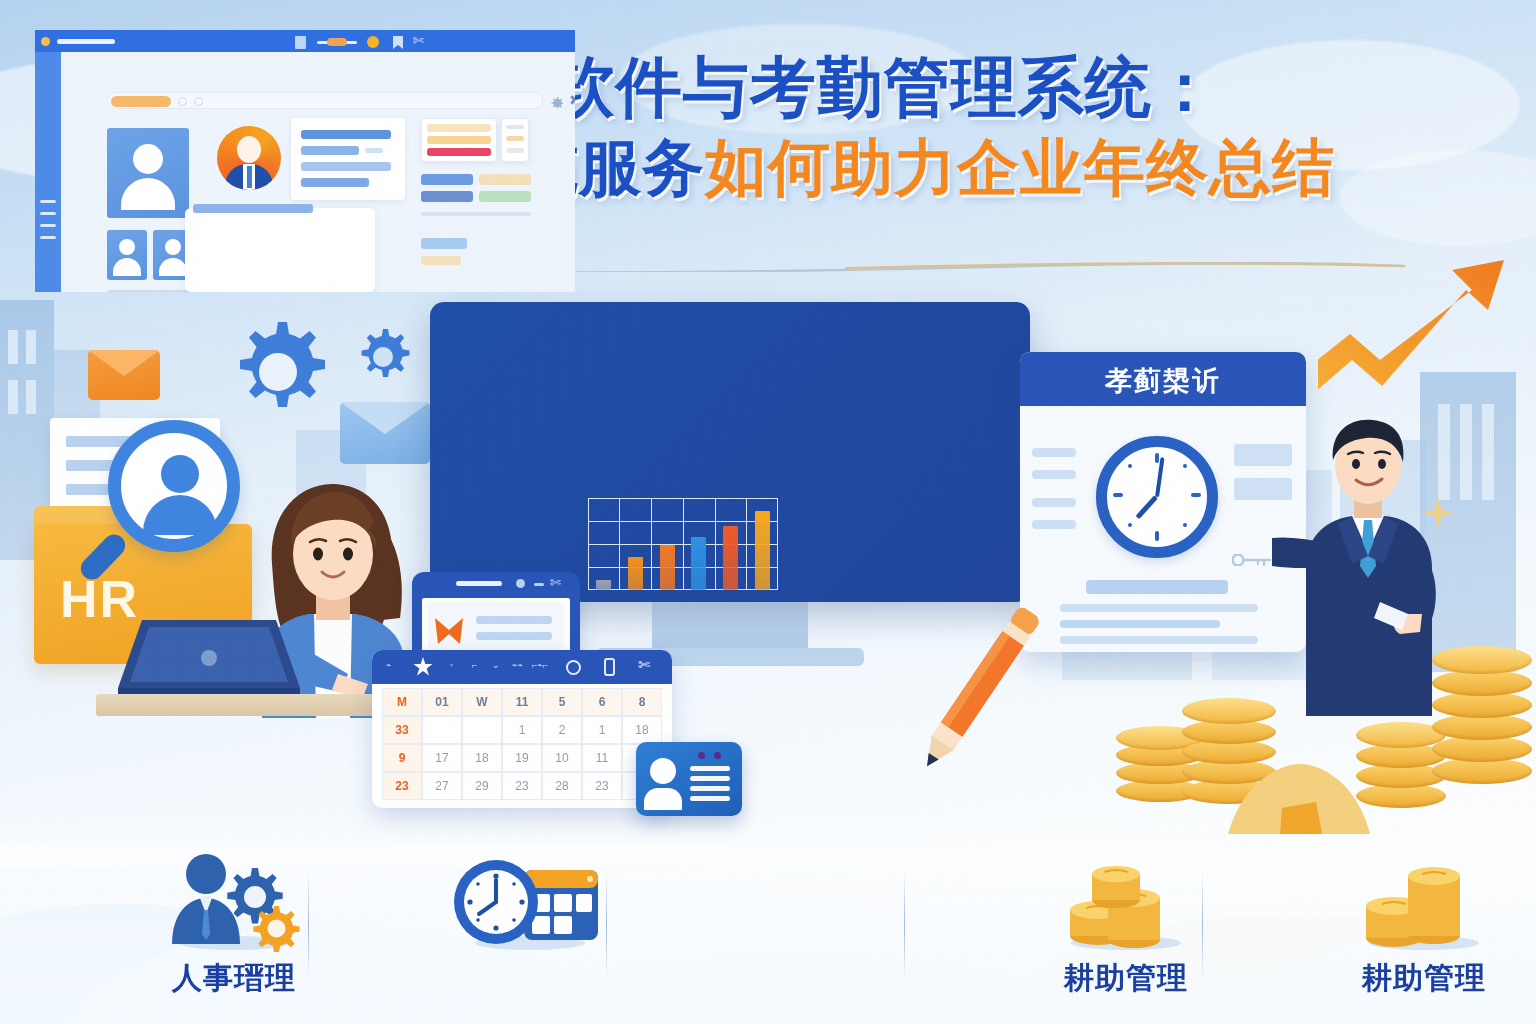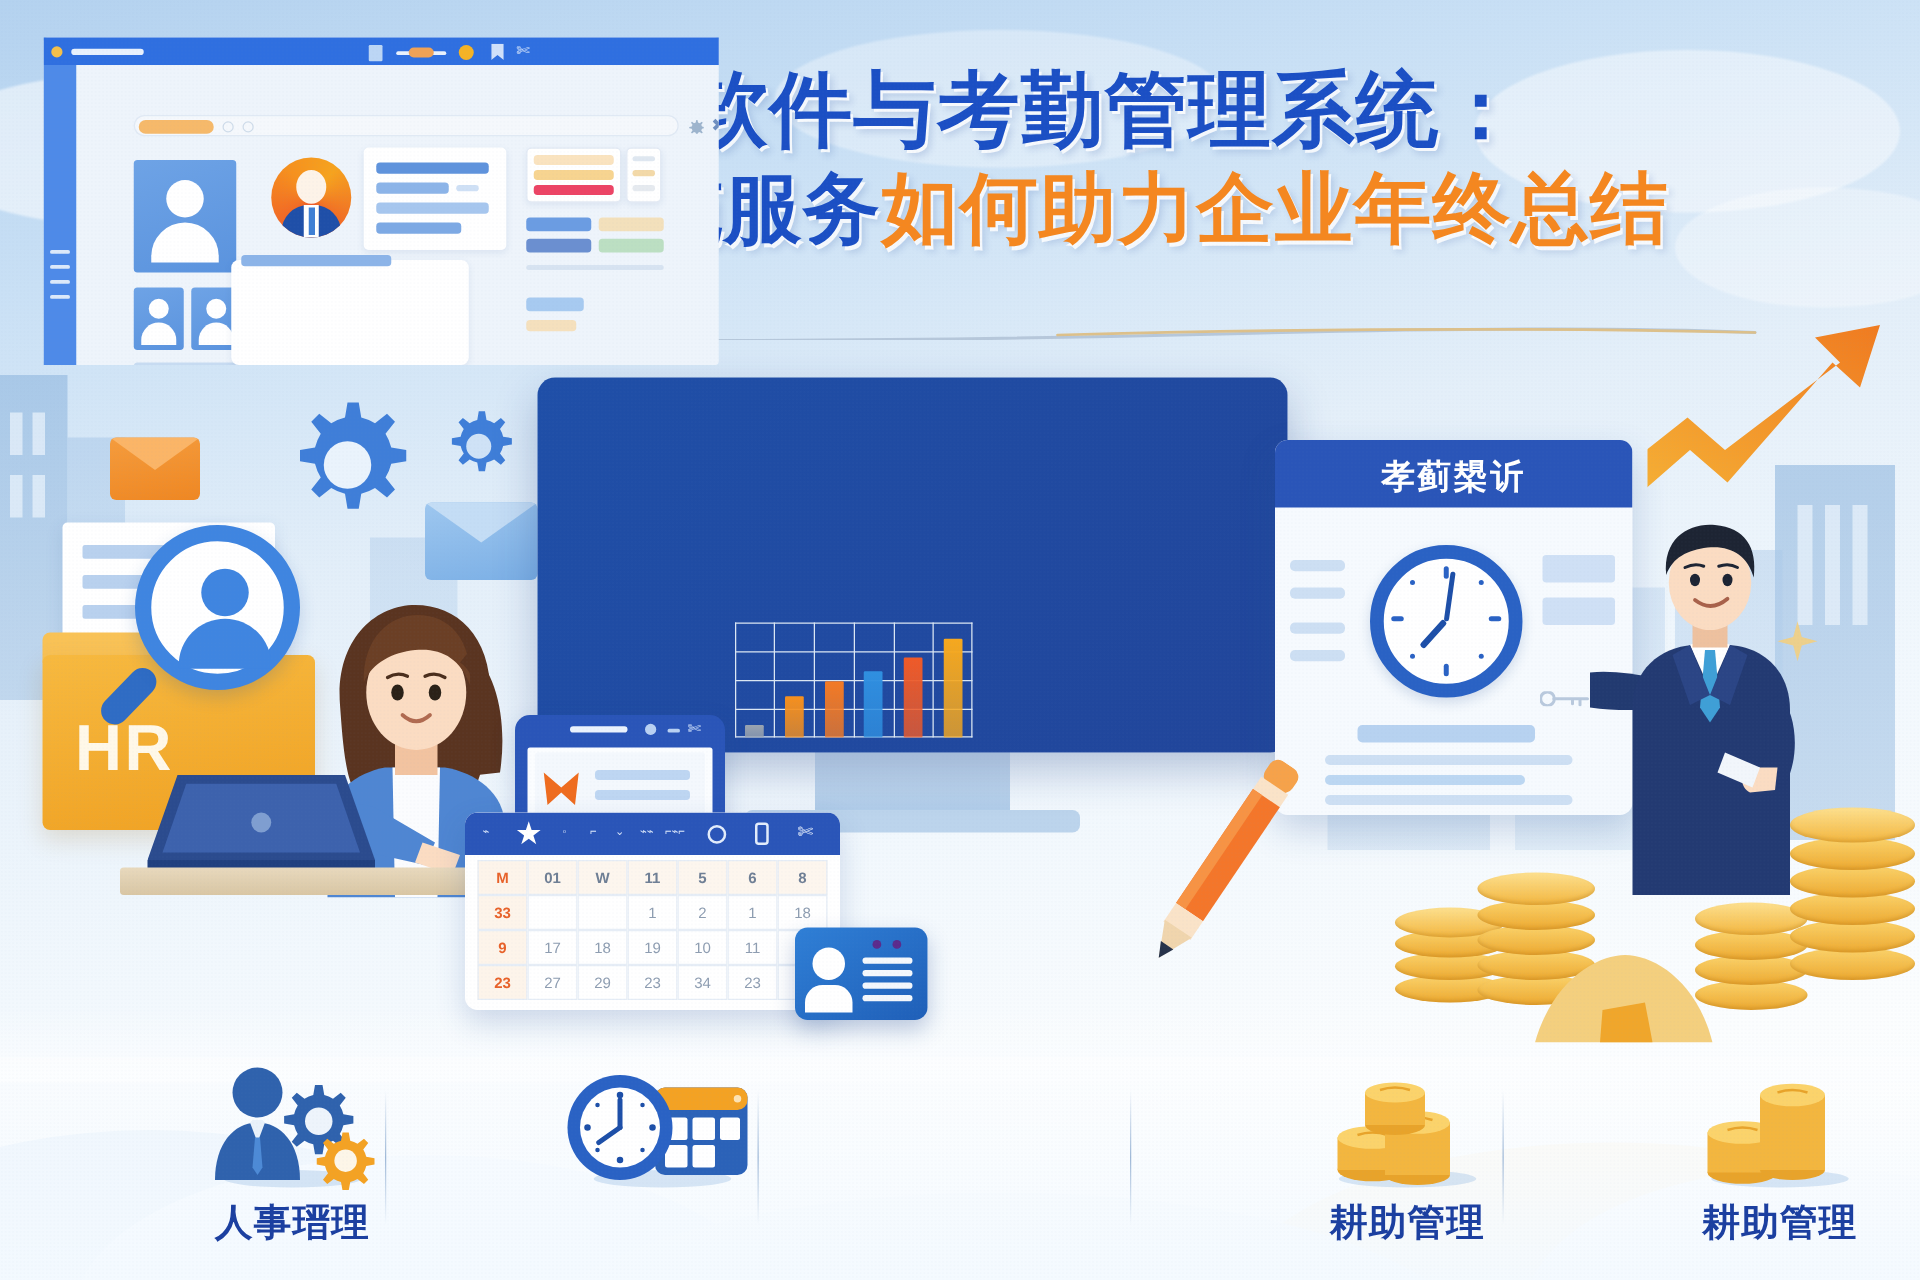--- a/index.html
+++ b/index.html
@@ -471,21 +471,21 @@
         <div class="cal-cell">17</div>
         <div class="cal-cell">18</div>
         <div class="cal-cell">19</div>
         <div class="cal-cell">10</div>
         <div class="cal-cell">11</div>
         <div class="cal-cell"></div>
         <div class="cal-cell wk">23</div>
         <div class="cal-cell">27</div>
         <div class="cal-cell">29</div>
         <div class="cal-cell">23</div>
-        <div class="cal-cell">34</div>
+        <div class="cal-cell">28</div>
         <div class="cal-cell">23</div>
         <div class="cal-cell"></div>
       </div>
   </div>
 
   <div class="idcard">
     <div class="idc-av" style="left:14px;top:16px;width:26px;height:26px;"></div>
     <div class="idc-body" style="left:8px;top:46px;width:38px;height:22px;"></div>
     <div class="idc-dot" style="left:62px;top:10px;"></div>
     <div class="idc-dot" style="left:78px;top:10px;"></div>

